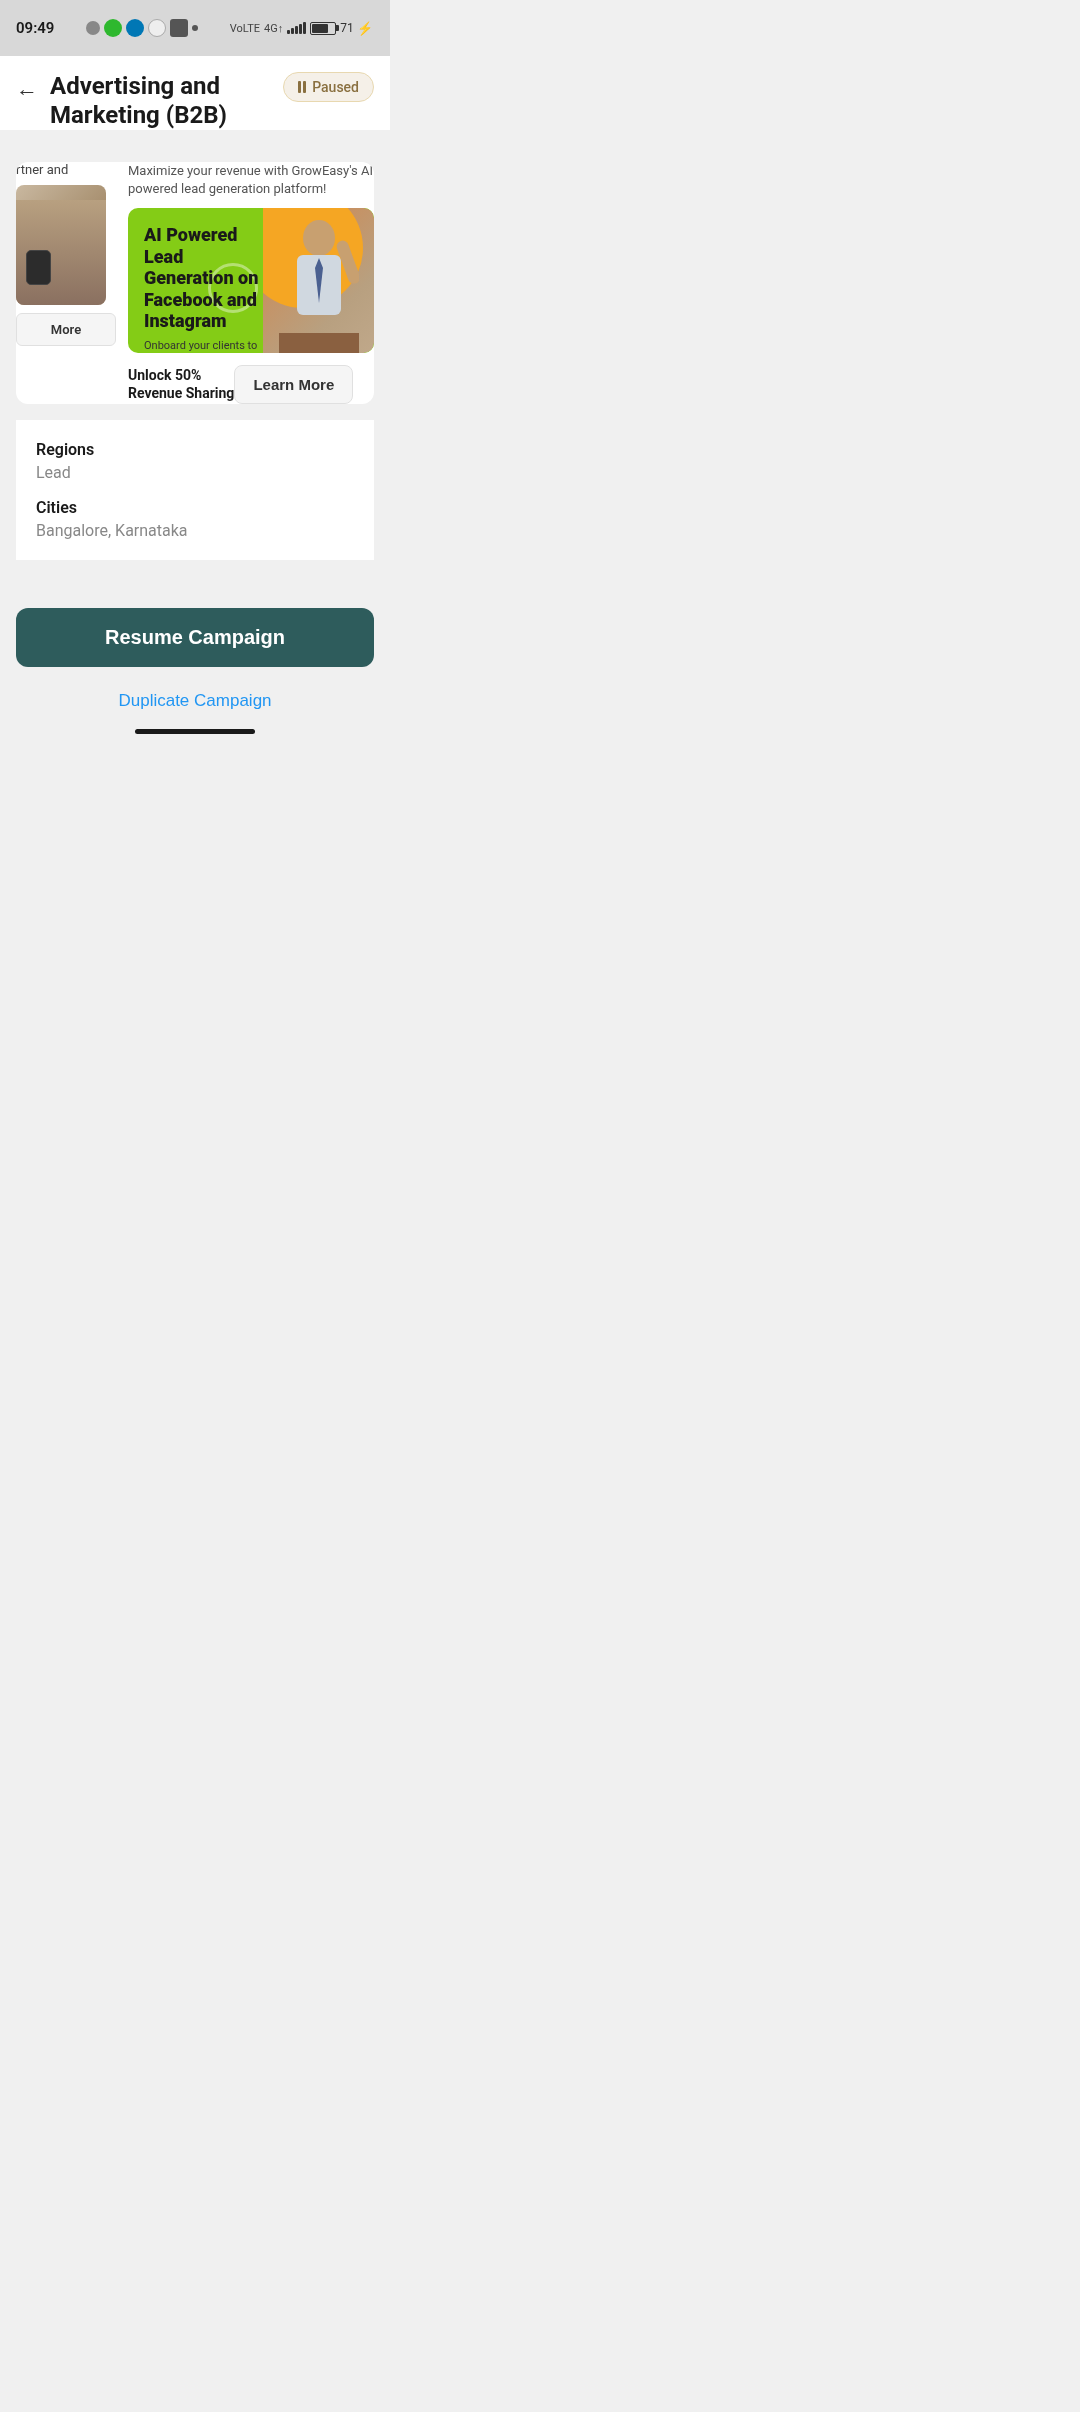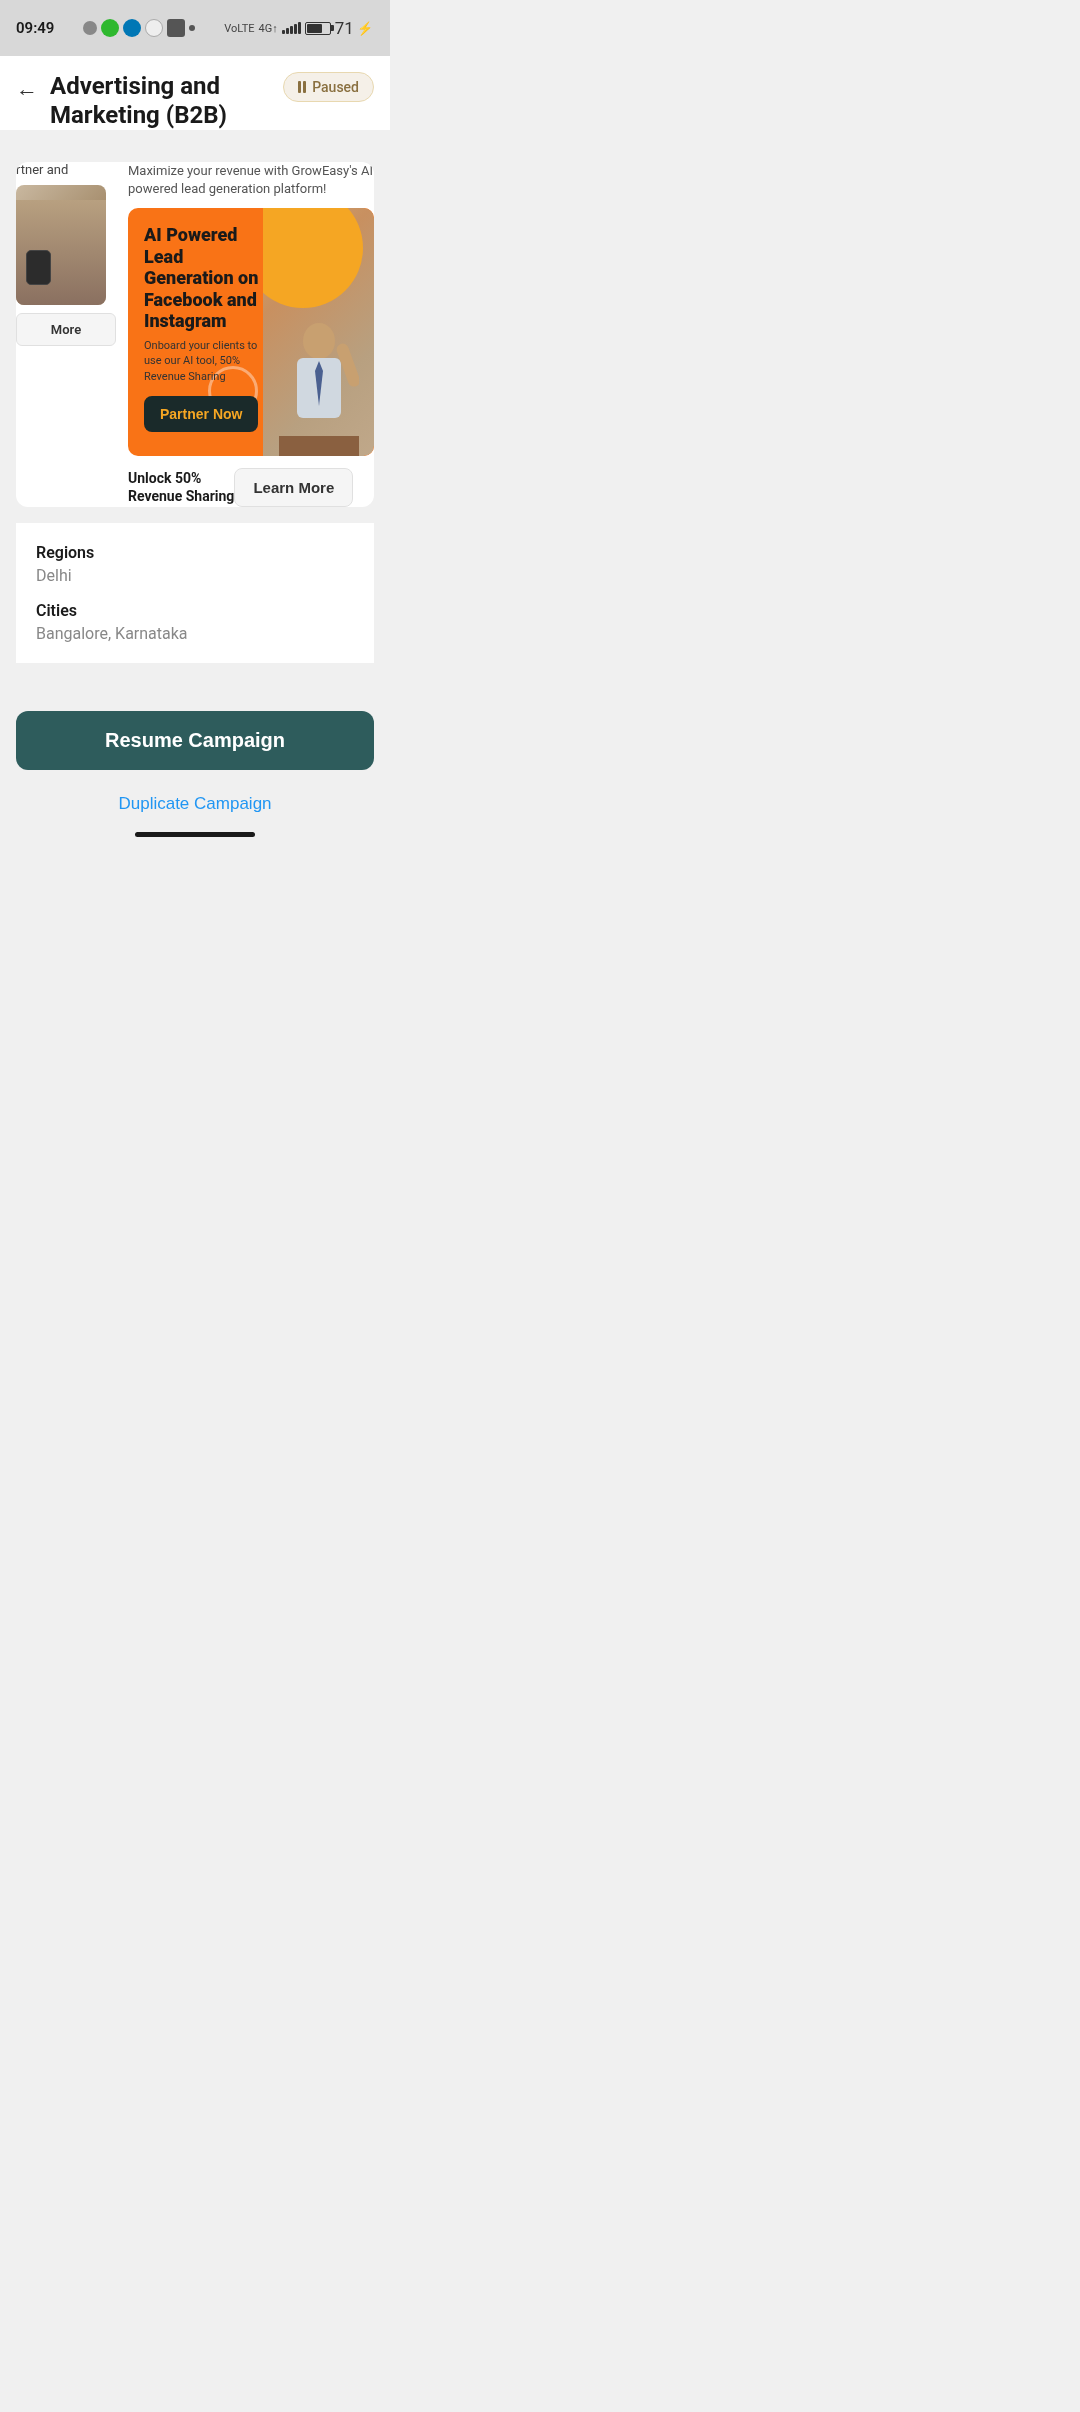--- a/index.html
+++ b/index.html
@@ -266,25 +266,25 @@
     }
 
     .ad-promo-text {
       font-size: 13px;
       color: #555;
       margin-bottom: 10px;
       line-height: 1.4;
     }
 
     .ad-banner {
-      background: #f97316;
+      background: #84cc16;
       border-radius: 10px;
       overflow: hidden;
       position: relative;
-      height: 248px;
+      height: 145px;
       margin-bottom: 12px;
     }
 
     .ad-banner-top-circle {
       position: absolute;
       top: 10px;
       right: 20px;
       width: 40px;
       height: 40px;
       border-radius: 50%;
@@ -487,21 +487,21 @@
     <div class="signal-bars">
       <div class="signal-bar" style="height:4px;"></div>
       <div class="signal-bar" style="height:6px;"></div>
       <div class="signal-bar" style="height:8px;"></div>
       <div class="signal-bar" style="height:10px;"></div>
       <div class="signal-bar" style="height:12px;"></div>
     </div>
     <div class="battery-icon">
       <div class="battery-fill"></div>
     </div>
-    <span style="font-size:17px;color:#333;">71</span>
+    <span style="font-size:12px;color:#333;">71</span>
     <span style="font-size:13px;color:#333;">⚡</span>
   </div>
 </div>
 
 <div class="header">
   <div class="header-top">
     <div class="header-left">
       <span class="back-arrow">←</span>
       <div>
         <div class="page-title">Advertising and</div>
@@ -574,21 +574,21 @@
           </div>
           <button class="learn-more-btn">Learn More</button>
         </div>
       </div>
 
     </div>
   </div>
 
   <div class="info-card">
     <div class="info-label">Regions</div>
-    <div class="info-value">Delhi</div>
+    <div class="info-value">Lead</div>
     <div class="info-label">Cities</div>
     <div class="info-value">Bangalore, Karnataka</div>
   </div>
 
 </div>
 
 <div class="bottom-actions">
   <button class="resume-btn">Resume Campaign</button>
   <button class="duplicate-btn">Duplicate Campaign</button>
   <div class="home-indicator"></div>

